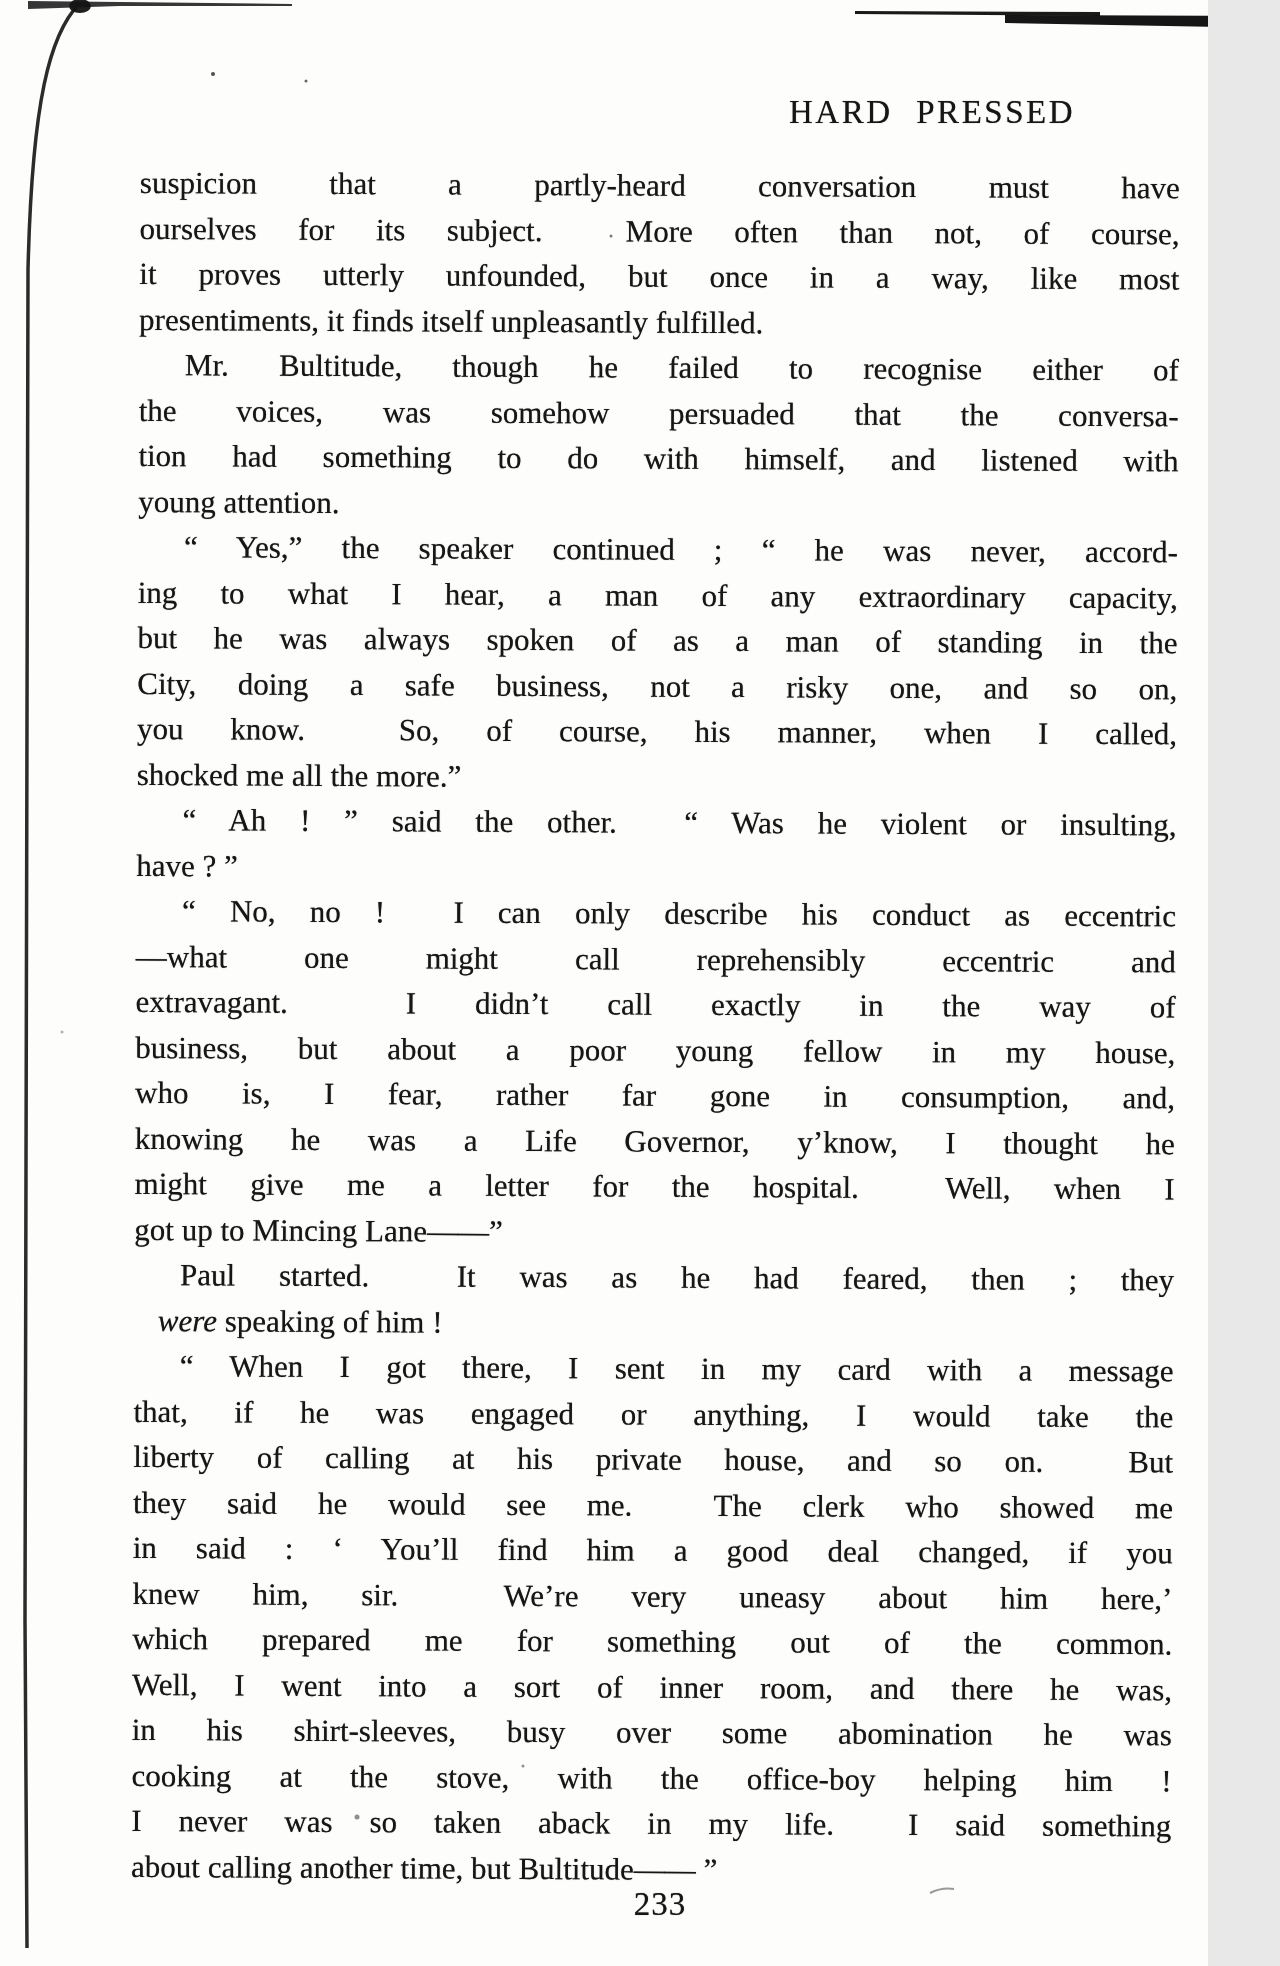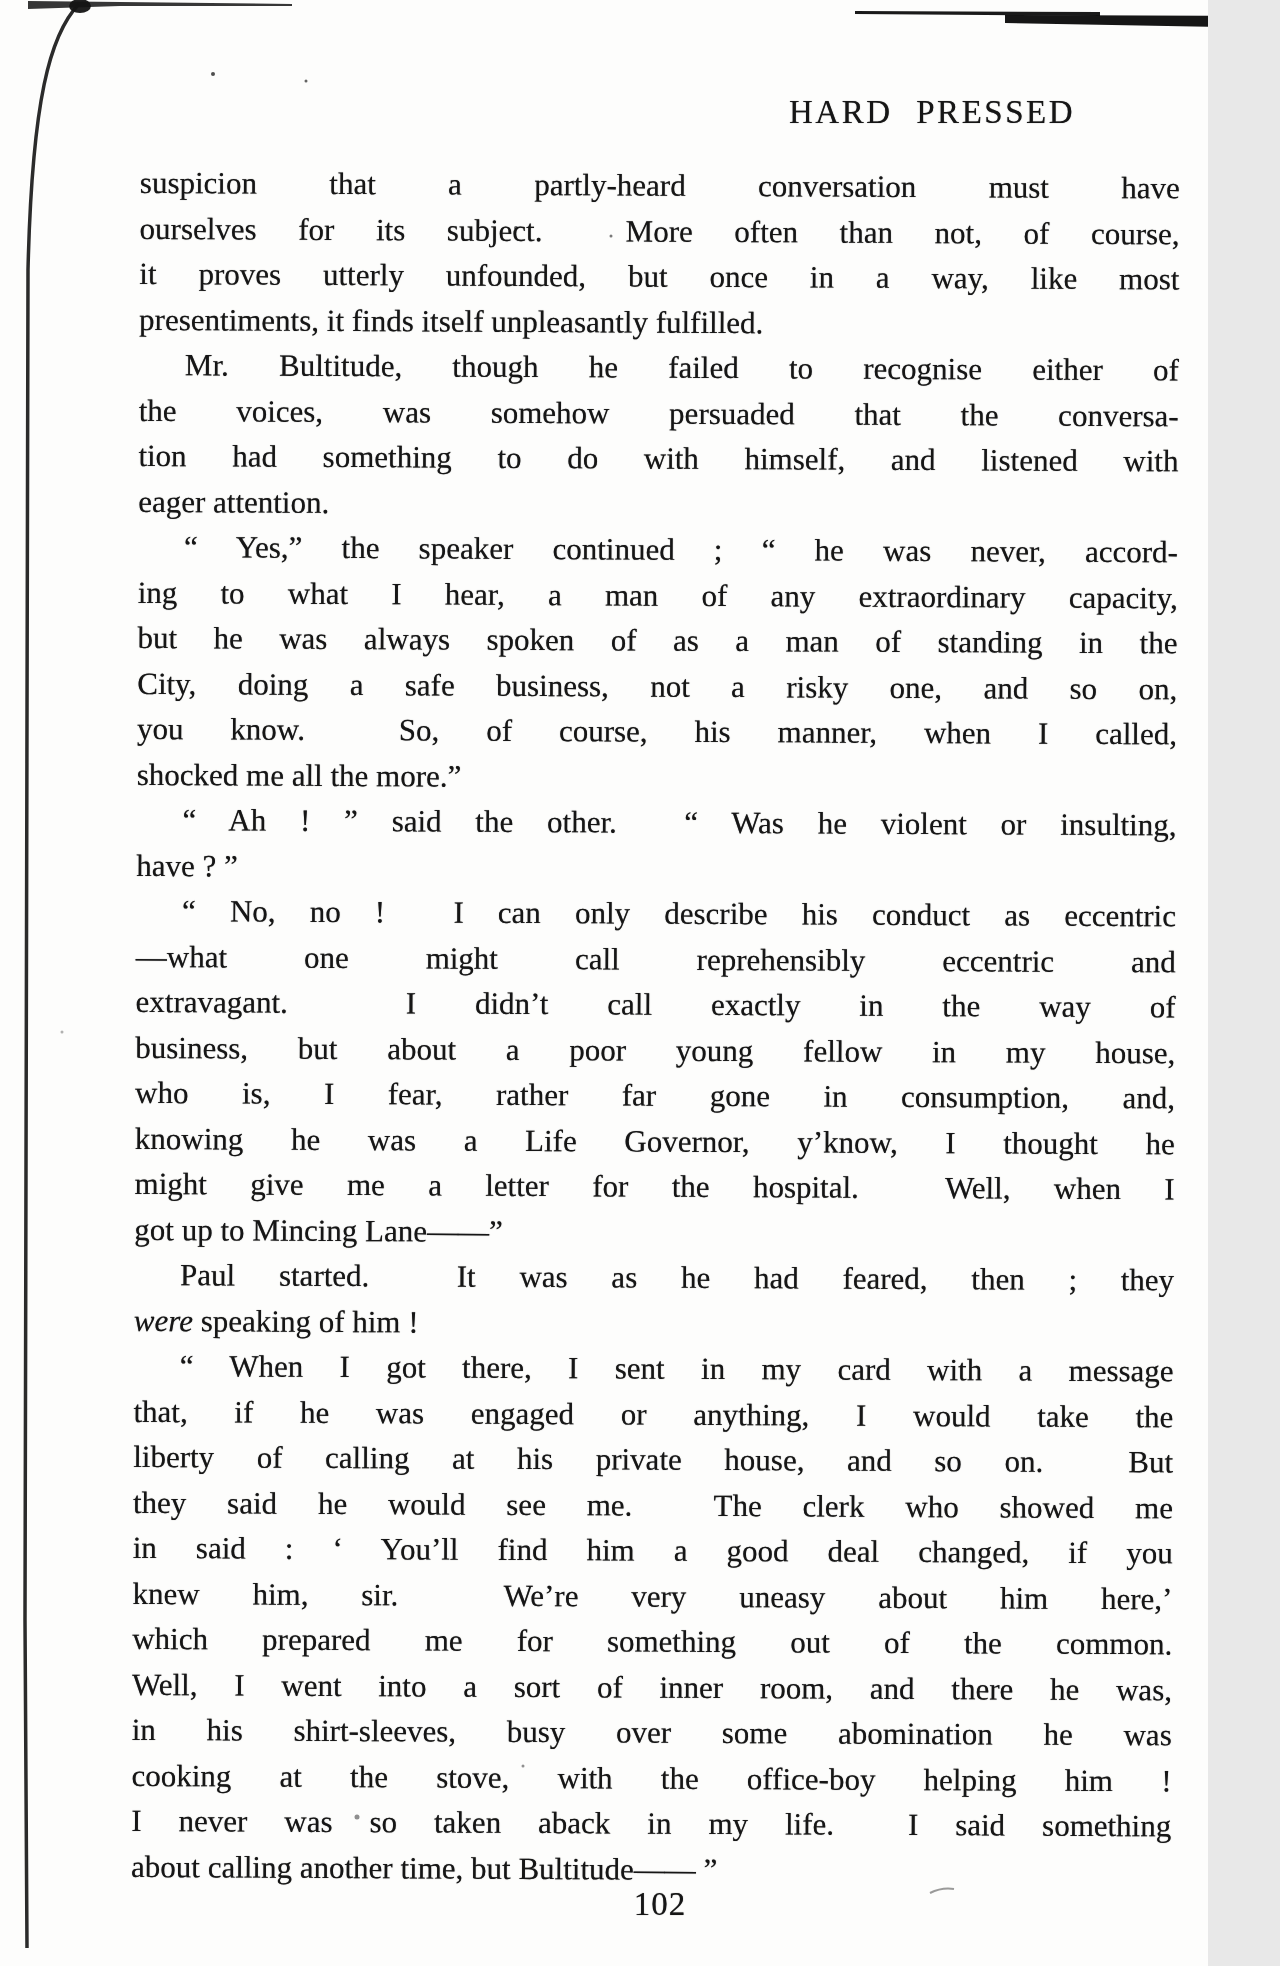--- a/index.html
+++ b/index.html
@@ -31,21 +31,21 @@
     font-size: 31px;
     line-height: 45.5px;
     transform: rotate(0.3deg);
     transform-origin: 0 0;
     text-shadow: 0 0 0.8px rgba(20,20,20,0.7);
   }
   .para { margin: 0; }
   .line { white-space: pre-wrap; text-align: left; }
   .line.just { text-align: justify; text-align-last: justify; }
   .line.indent { padding-left: 46px; }
-  .italic { font-style: italic; }
+  .italic { font-style: italic; margin-left: 24px; }
   .page-number {
     position: absolute;
     left: 140px;
     top: 1886px;
     width: 1040px;
     text-align: center;
     font-size: 33px;
     letter-spacing: 1px;
     text-shadow: 0 0 0.8px rgba(20,20,20,0.75);
   }
@@ -88,21 +88,21 @@
       <div class="para">
         <div class="line just"><span>suspicion that a partly-heard conversation must have</span></div>
         <div class="line just"><span>ourselves for its subject.  More often than not, of course,</span></div>
         <div class="line just"><span>it proves utterly unfounded, but once in a way, like most</span></div>
         <div class="line"><span>presentiments, it finds itself unpleasantly fulfilled.</span></div>
       </div>
       <div class="para">
         <div class="line just indent"><span>Mr. Bultitude, though he failed to recognise either of</span></div>
         <div class="line just"><span>the voices, was somehow persuaded that the conversa-</span></div>
         <div class="line just"><span>tion had something to do with himself, and listened with</span></div>
-        <div class="line"><span>eager attention.</span></div>
+        <div class="line"><span>young attention.</span></div>
       </div>
       <div class="para">
         <div class="line just indent"><span>“ Yes,” the speaker continued ; “ he was never, accord-</span></div>
         <div class="line just"><span>ing to what I hear, a man of any extraordinary capacity,</span></div>
         <div class="line just"><span>but he was always spoken of as a man of standing in the</span></div>
         <div class="line just"><span>City, doing a safe business, not a risky one, and so on,</span></div>
         <div class="line just"><span>you know.  So, of course, his manner, when I called,</span></div>
         <div class="line"><span>shocked me all the more.”</span></div>
       </div>
       <div class="para">
@@ -132,15 +132,15 @@
         <div class="line just"><span>knew him, sir.  We’re very uneasy about him here,’</span></div>
         <div class="line just"><span>which prepared me for something out of the common.</span></div>
         <div class="line just"><span>Well, I went into a sort of inner room, and there he was,</span></div>
         <div class="line just"><span>in his shirt-sleeves, busy over some abomination he was</span></div>
         <div class="line just"><span>cooking at the stove, with the office-boy helping him !</span></div>
         <div class="line just"><span>I never was so taken aback in my life.  I said something</span></div>
         <div class="line"><span>about calling another time, but Bultitude—— ”</span></div>
       </div>
     </div>
 
-  <div class="page-number">102</div>
+  <div class="page-number">233</div>
 
 </div>
 
 </body></html>

